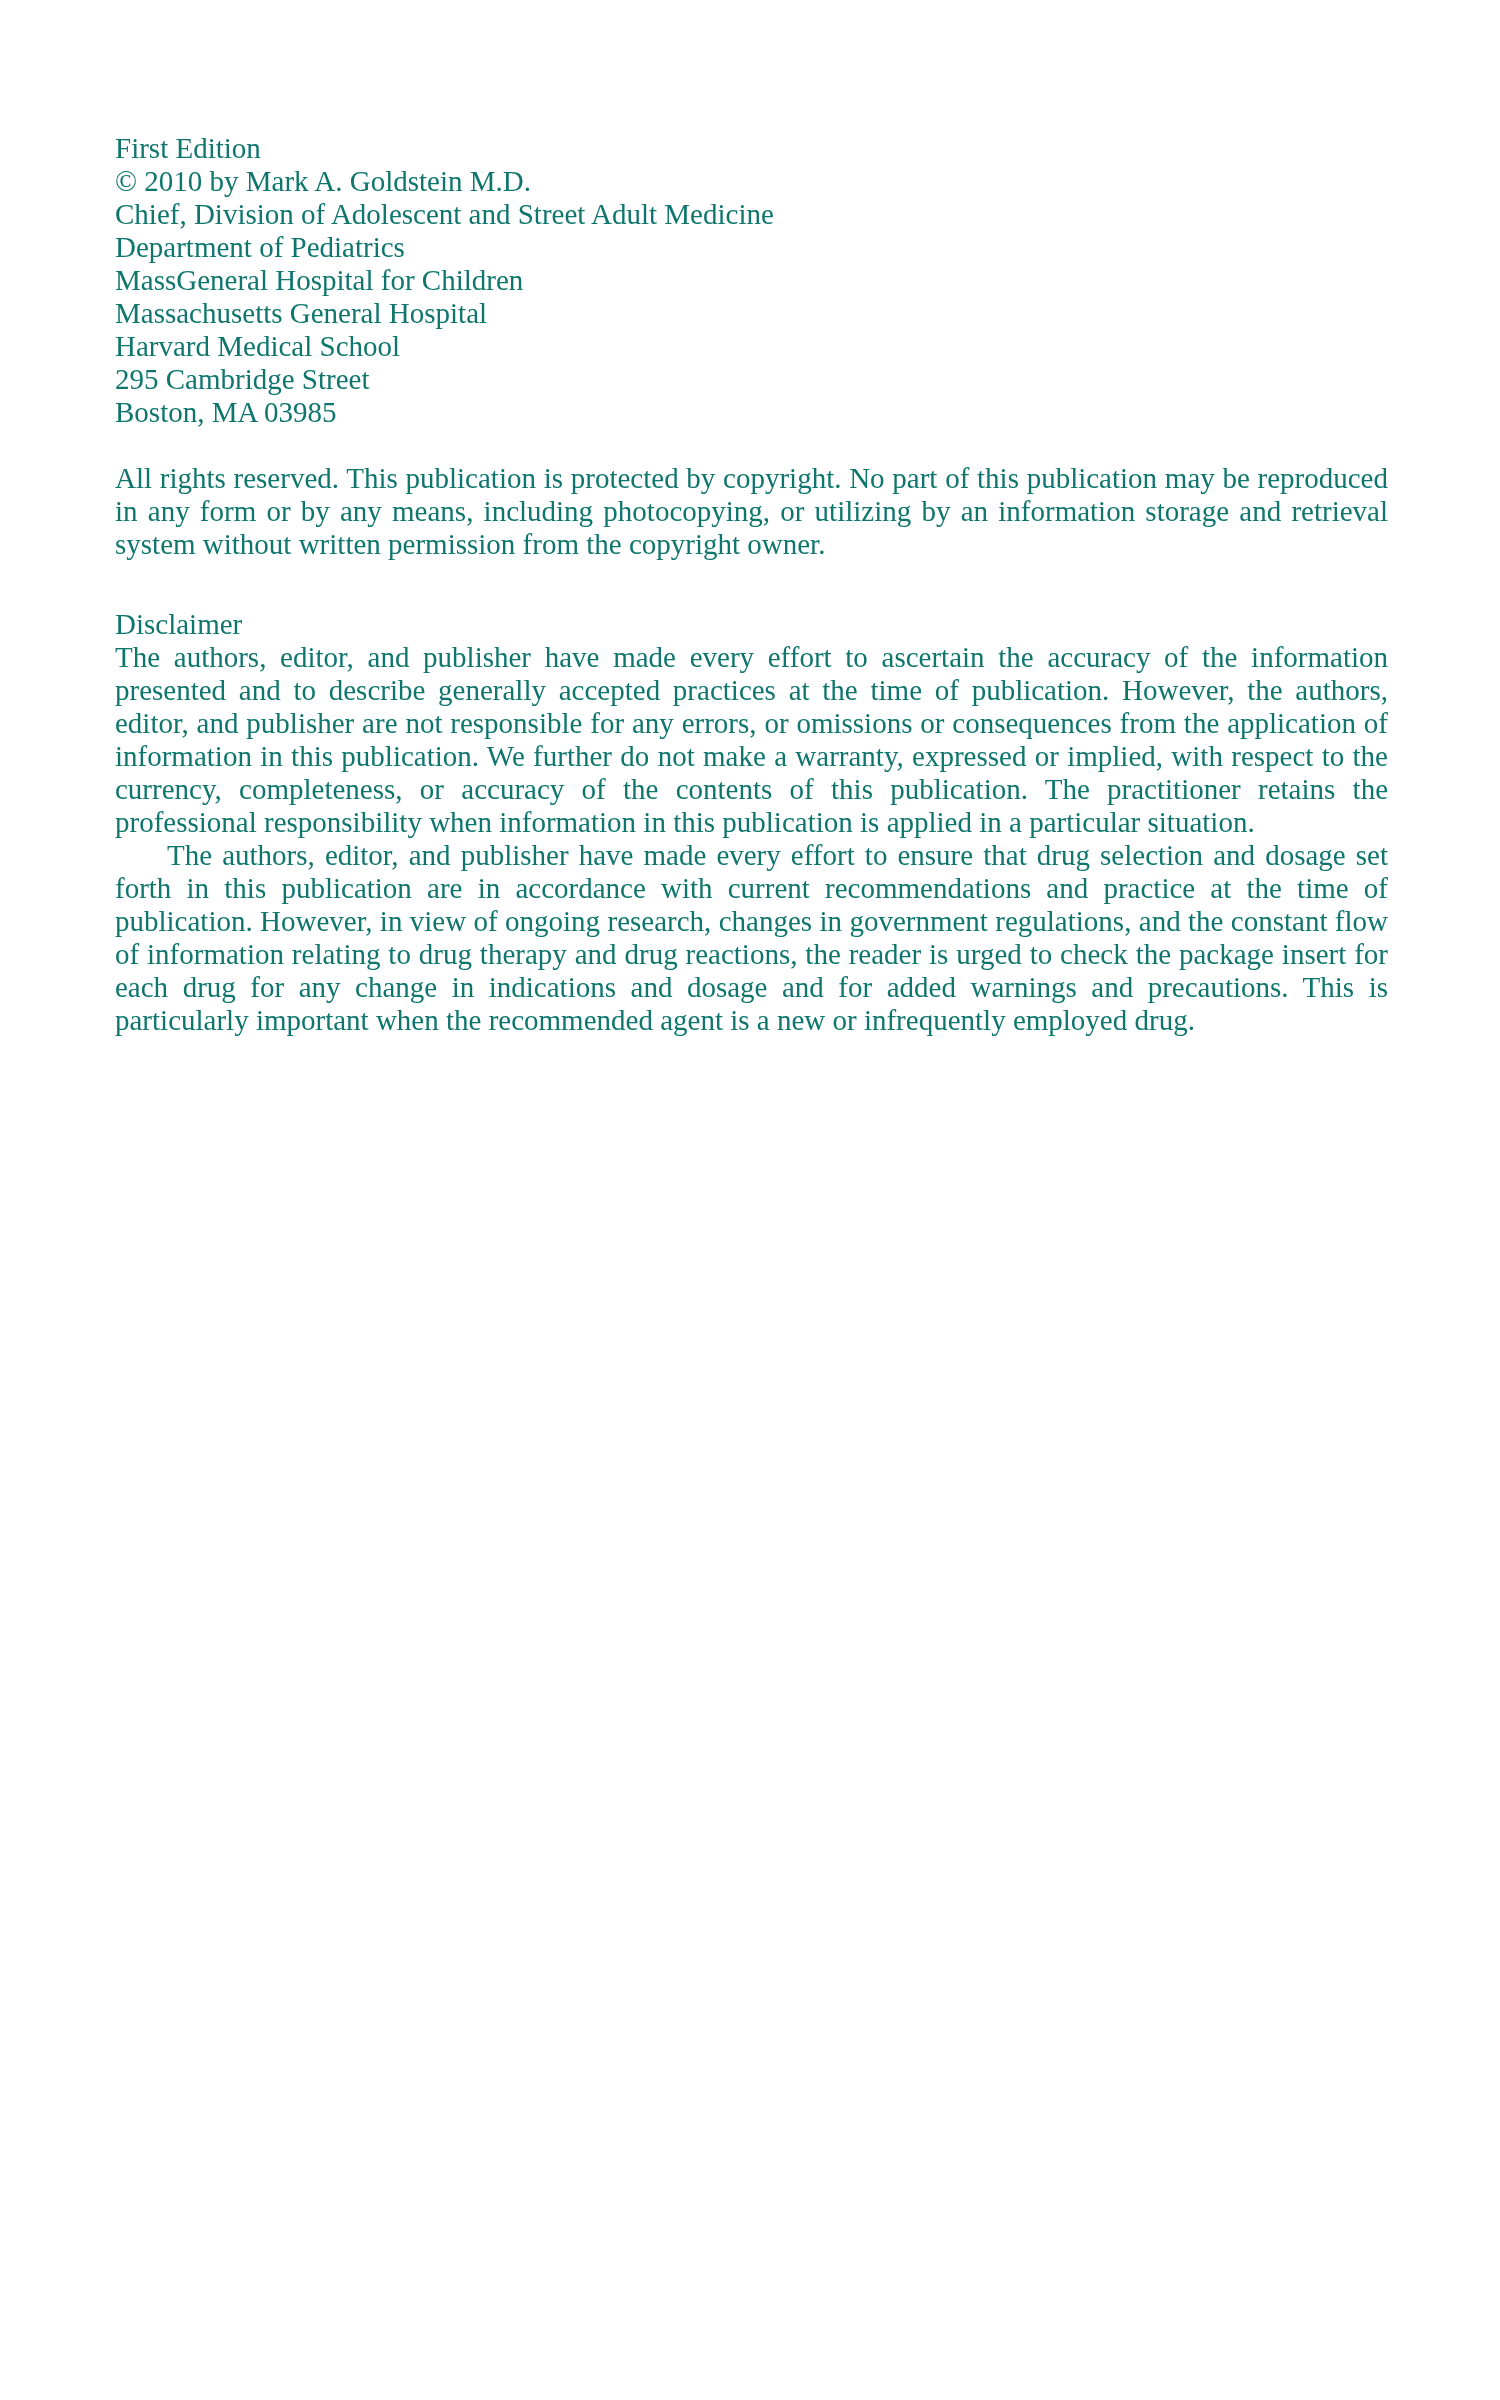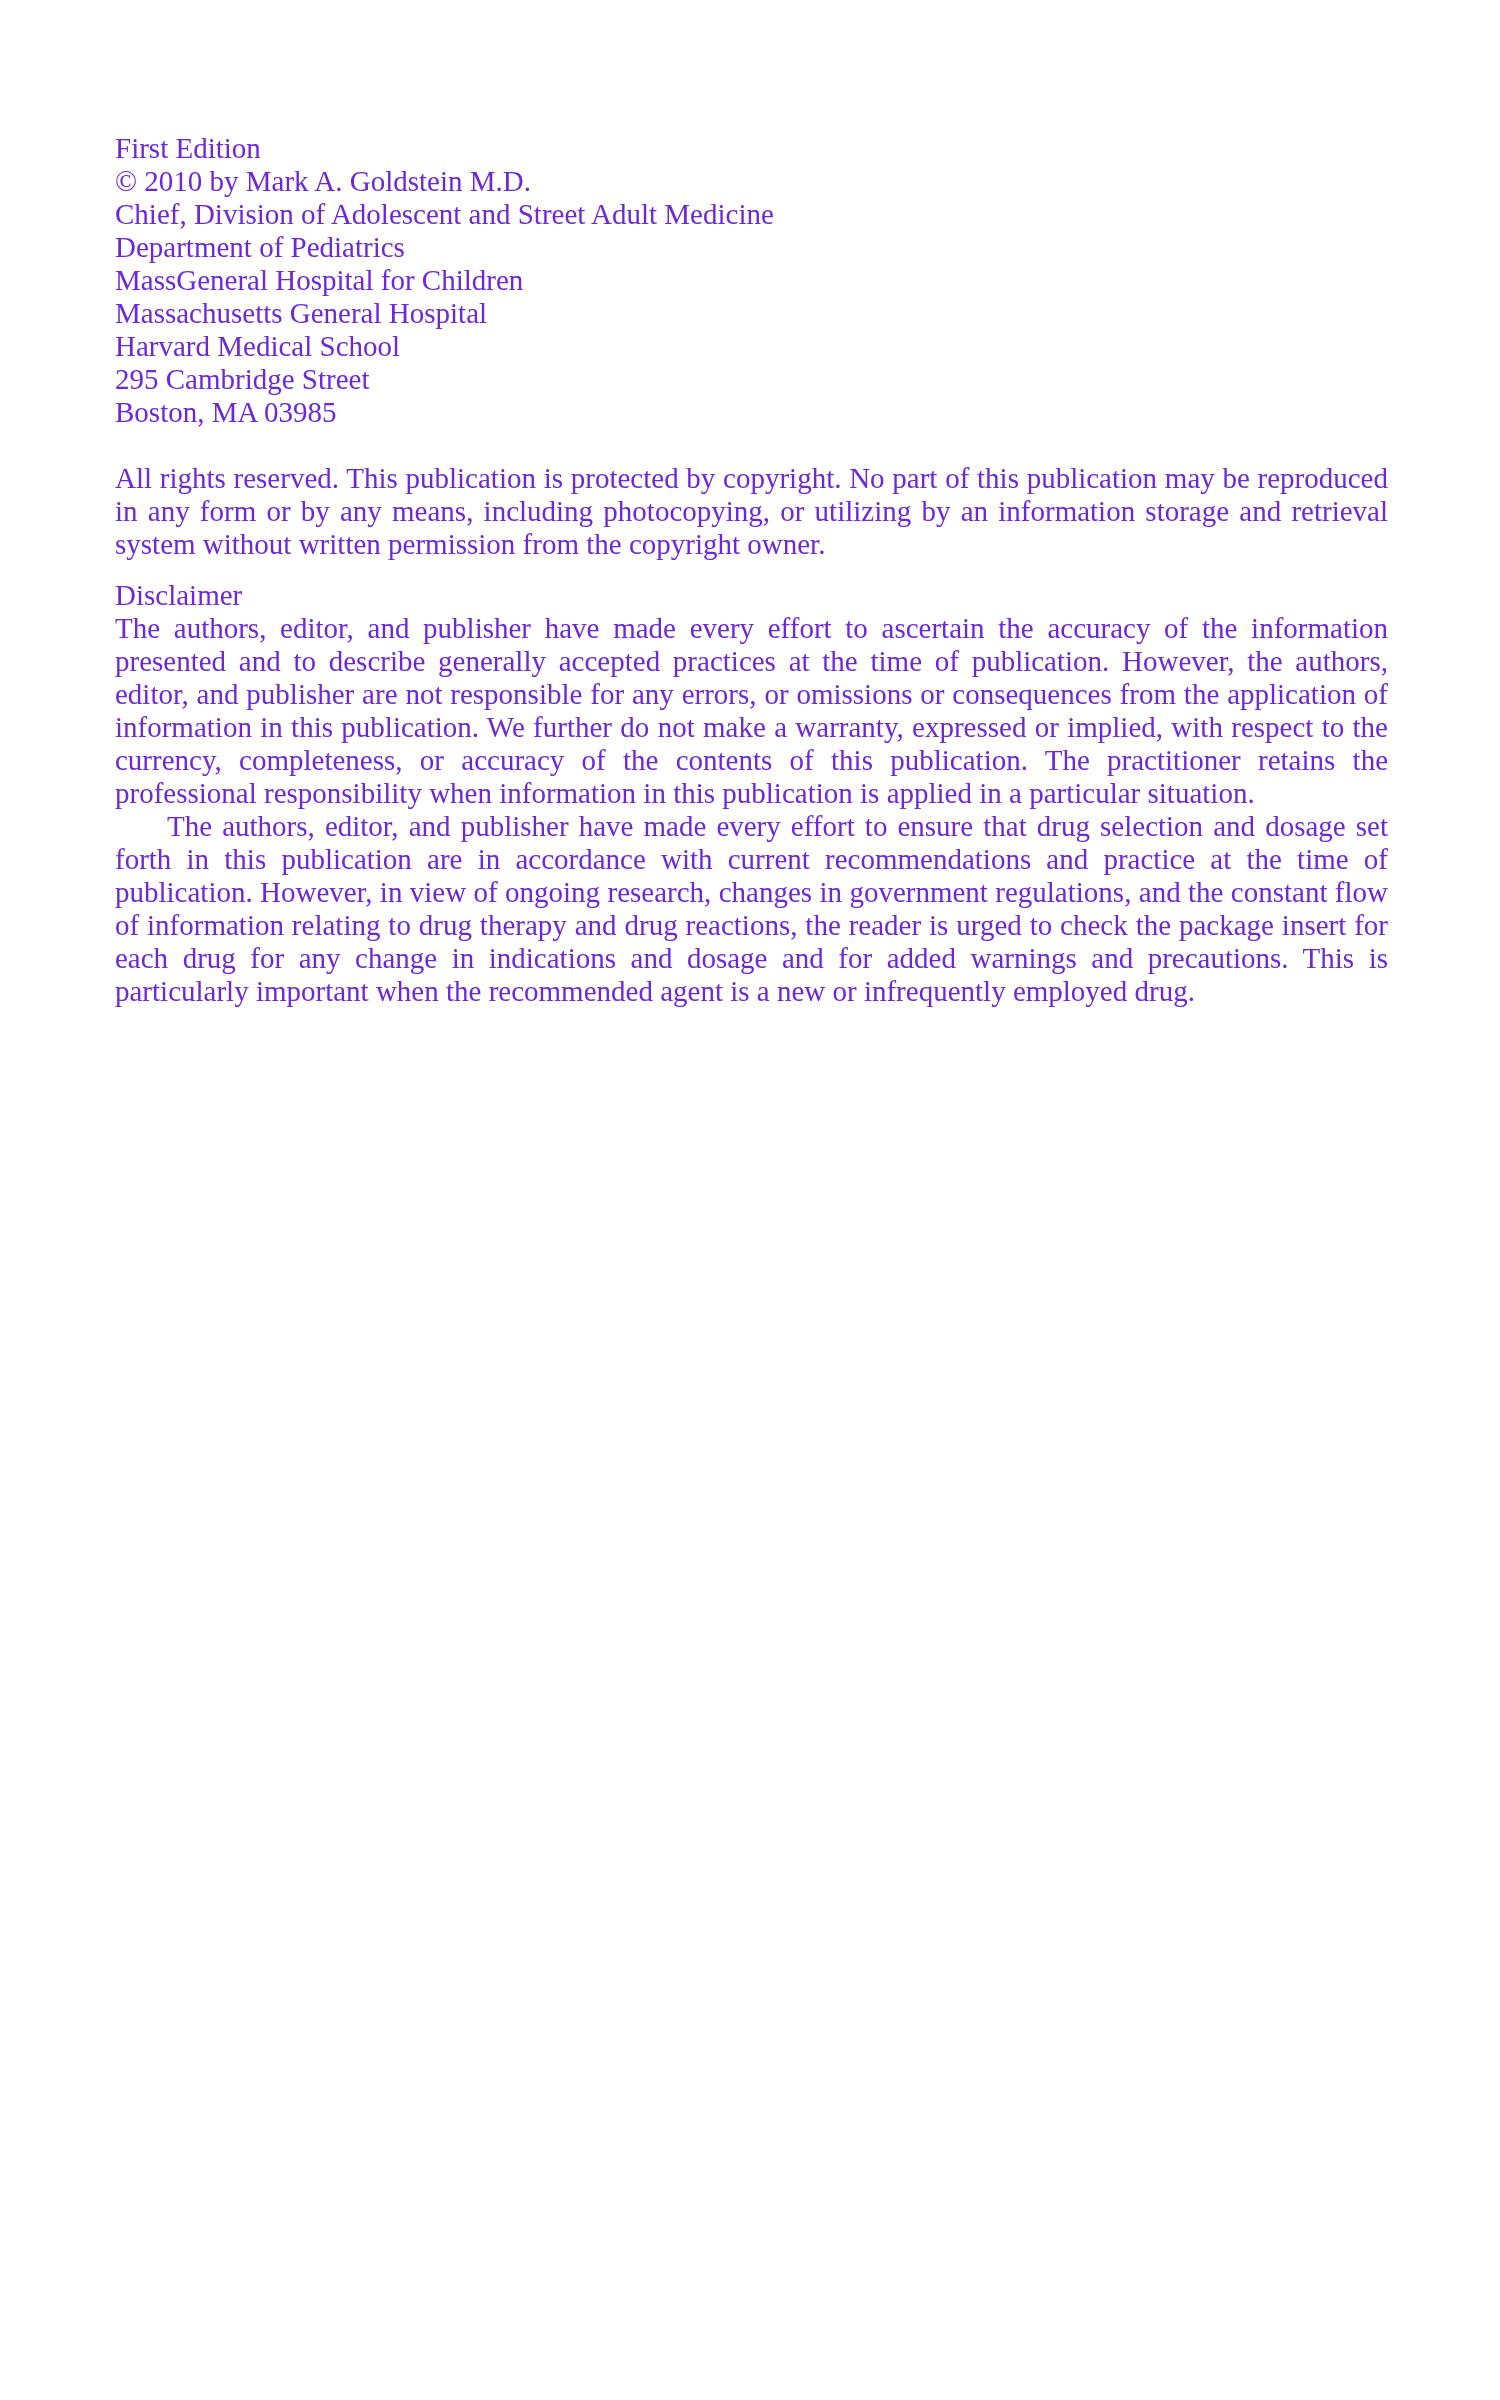--- a/index.html
+++ b/index.html
@@ -6,39 +6,39 @@
     margin: 0;
     padding: 0;
     background: #ffffff;
   }
   .page {
     position: relative;
     width: 1500px;
     height: 1907px;
     box-sizing: border-box;
     background: #ffffff;
-    color: #6d28d9;
+    color: #0f766e;
     font-family: "Liberation Serif", "DejaVu Serif", serif;
     font-size: 29px;
     line-height: 33px;
     padding: 132px 112px 0 115px;
     overflow: hidden;
   }
   .imprint-block {
     text-align: left;
   }
   .imprint-line {
     white-space: pre;
   }
   .para {
     text-align: justify;
     margin: 33px 0 0 0;
   }
   .heading {
-    margin-top: 18px;
+    margin-top: 47px;
     text-align: left;
   }
   .para-tight {
     text-align: justify;
     margin: 0;
   }
   .para-indent {
     text-align: justify;
     margin: 0;
     text-indent: 52px;

